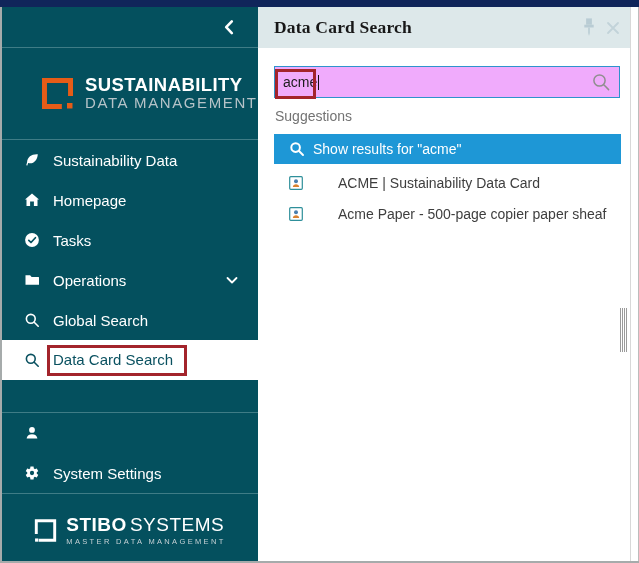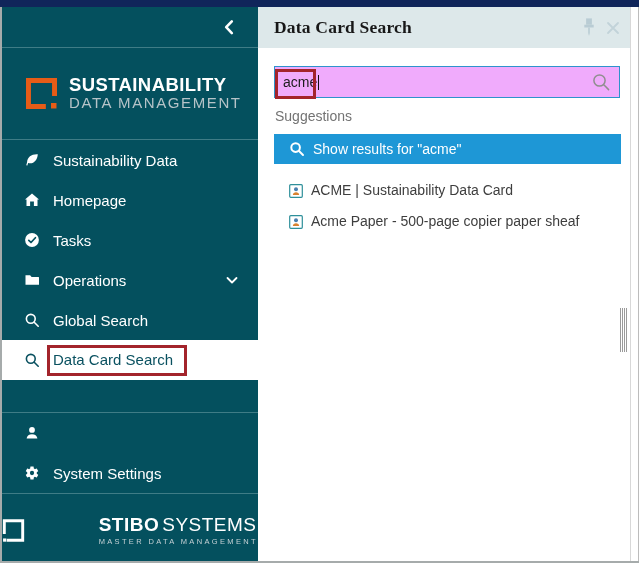--- a/index.html
+++ b/index.html
@@ -8,37 +8,37 @@
   
   .top-strip{position:absolute;left:0;top:0;width:639px;height:7px;background:#10255a;z-index:30;}
   .edge-left{position:absolute;left:0;top:7px;width:2px;height:556px;background:#a6abab;z-index:25;}
   .edge-bottom{position:absolute;left:0;top:561px;width:639px;height:2px;background:#a6abab;z-index:25;}
   .edge-right{position:absolute;left:638px;top:7px;width:1px;height:554px;background:#bcbcbc;z-index:25;}
 
   
   .sidebar{position:absolute;left:2px;top:7px;width:256px;height:554px;background:#04505e;color:#fff;}
   .sb-topbar{position:relative;height:40px;border-bottom:1px solid rgba(175,205,210,.35);}
   .collapse-btn{position:absolute;right:20px;top:11px;width:18px;height:18px;cursor:pointer;color:#fff;}
-  .sb-logo{height:92px;border-bottom:1px solid rgba(175,205,210,.35);display:flex;align-items:center;padding-left:24px;box-sizing:border-box;}
+  .sb-logo{height:92px;border-bottom:1px solid rgba(175,205,210,.35);display:flex;align-items:center;padding-left:40px;box-sizing:border-box;}
   .sb-logo svg{flex:0 0 auto;}
   .sb-logo-text{margin-left:12px;line-height:1.12;}
   .sb-logo-l1{font-size:18.5px;font-weight:700;letter-spacing:.4px;color:#ffffff;}
   .sb-logo-l2{font-size:15px;font-weight:400;letter-spacing:1.6px;color:#b6c3c8;}
   .menu-item{position:relative;height:40px;display:flex;align-items:center;padding-left:22px;cursor:pointer;box-sizing:border-box;}
   .menu-item .ic{width:16px;height:16px;flex:0 0 auto;color:#fff;}
   .menu-item .lbl{margin-left:13px;font-size:15px;color:#fff;white-space:nowrap;}
   .menu-item.selected{background:#ffffff;}
   .menu-item.selected .ic{color:#0a5160;}
   .menu-item.selected .lbl{color:#0a5160;}
   .redbox{display:inline-block;margin-left:7px;border:3px solid #a3242b;padding:3px 11px 4px 3px;}
   .redbox .lbl{margin-left:0;}
   .mi-caret{margin-left:auto;margin-right:18px;width:16px;height:16px;color:#fff;}
   .sb-spacer{height:32px;}
   .sb-div{height:0;border-top:1px solid rgba(175,205,210,.35);}
-  .sb-footer{padding-top:21px;display:flex;justify-content:space-between;align-items:center;}
+  .sb-footer{padding-top:21px;display:flex;justify-content:center;align-items:center;}
   .ft-text{margin-left:9px;}
   .ft-brand{font-size:19px;line-height:19px;letter-spacing:.5px;color:#fff;white-space:nowrap;}
   .ft-brand .b{font-weight:700;}
   .ft-brand .l{font-weight:300;margin-left:3px;}
   .ft-tag{font-size:7.5px;letter-spacing:2.35px;color:#c6d1d5;margin-top:3px;white-space:nowrap;}
 
   
   .panel{position:absolute;left:258px;top:7px;width:372px;height:554px;background:#fff;border-right:1px solid #d8d8d8;box-sizing:content-box;}
   .p-header{position:absolute;left:0;top:0;width:100%;height:41px;background:#dde8ea;}
   .p-title{position:absolute;left:16px;top:0;line-height:41px;font-family:"Liberation Serif","DejaVu Serif",serif;
@@ -47,21 +47,21 @@
   .close-btn{position:absolute;right:9px;top:13px;width:16px;height:16px;color:#c2d3d9;cursor:pointer;}
   .search-box{position:absolute;left:16px;top:59px;width:346px;height:32px;border:1px solid #2e93cc;background:#f0abfc;box-sizing:border-box;}
   .search-text{position:absolute;left:8px;top:0;line-height:30px;font-size:14px;color:#1c1c1c;}
   .caret{display:inline-block;width:1px;height:15px;background:#111;vertical-align:-3px;margin-left:1px;}
   .search-mag{position:absolute;right:8px;top:5px;width:20px;height:20px;color:#8f8f8f;}
   .anno-input{position:absolute;left:17px;top:62px;width:41px;height:30px;border:3px solid #a3242b;box-sizing:border-box;pointer-events:none;z-index:5;}
   .sugg-label{position:absolute;left:17px;top:101px;font-size:14px;color:#737373;}
   .show-row{position:absolute;left:16px;top:127px;width:347px;height:30px;background:#1e97d6;display:flex;align-items:center;cursor:pointer;}
   .show-row .ic{width:16px;height:16px;margin-left:15px;color:#fff;}
   .show-row .txt{margin-left:8px;font-size:14px;color:#fff;}
-  .sugg-row{position:absolute;left:16px;width:347px;height:30px;display:flex;align-items:flex-end;cursor:pointer;}
+  .sugg-row{position:absolute;left:16px;width:347px;height:30px;display:flex;align-items:center;cursor:pointer;gap:27px;}
   .sugg-row.r1{top:161px;} .sugg-row.r2{top:192px;}
   .sugg-row .cicon{width:14px;height:14px;margin-left:15px;flex:0 0 auto;}
   .sugg-row .txt{margin-left:8px;font-size:14px;color:#3e3e3e;white-space:nowrap;}
   .grip{position:absolute;left:362px;top:301px;width:7px;height:44px;cursor:col-resize;
         background:repeating-linear-gradient(90deg,#9a9a9a 0 1px,transparent 1px 2px);}
 </style>
 </head>
 <body>
 
 <div class="window">

